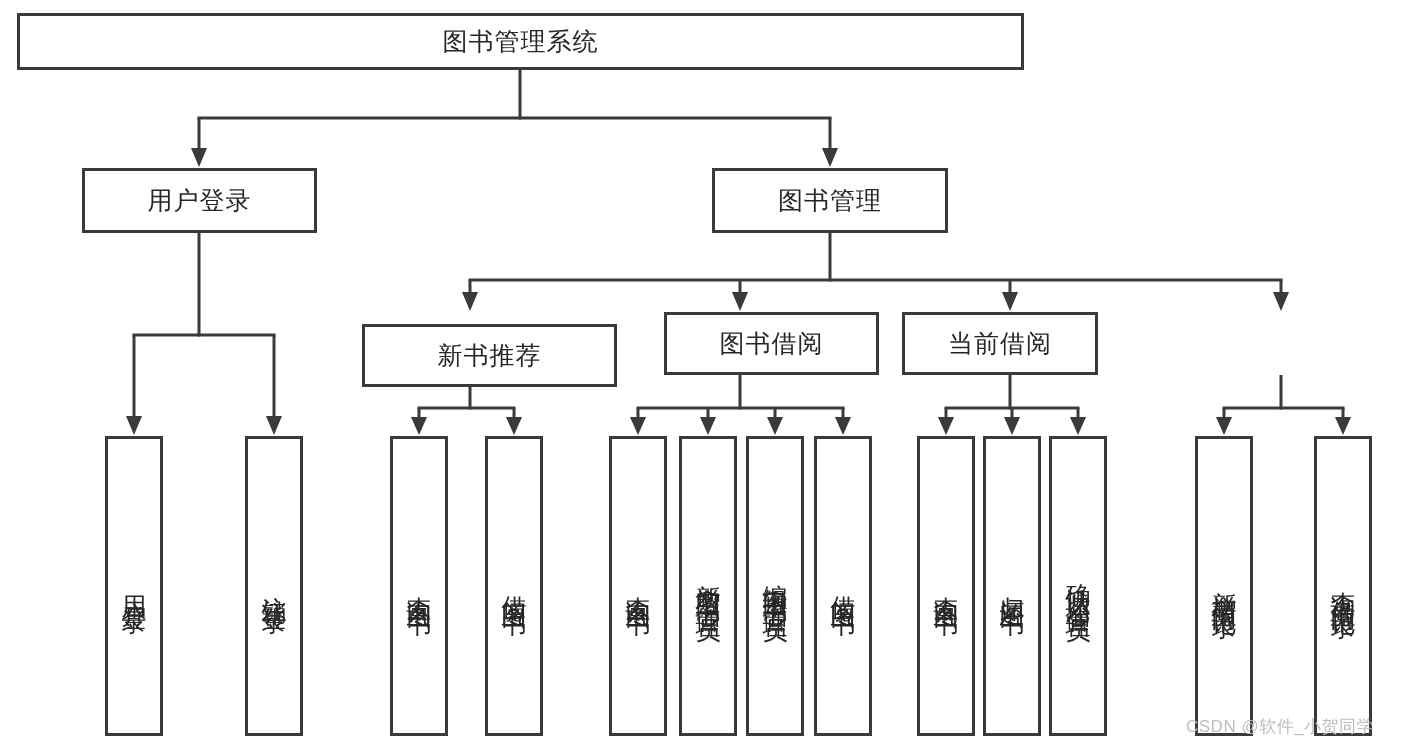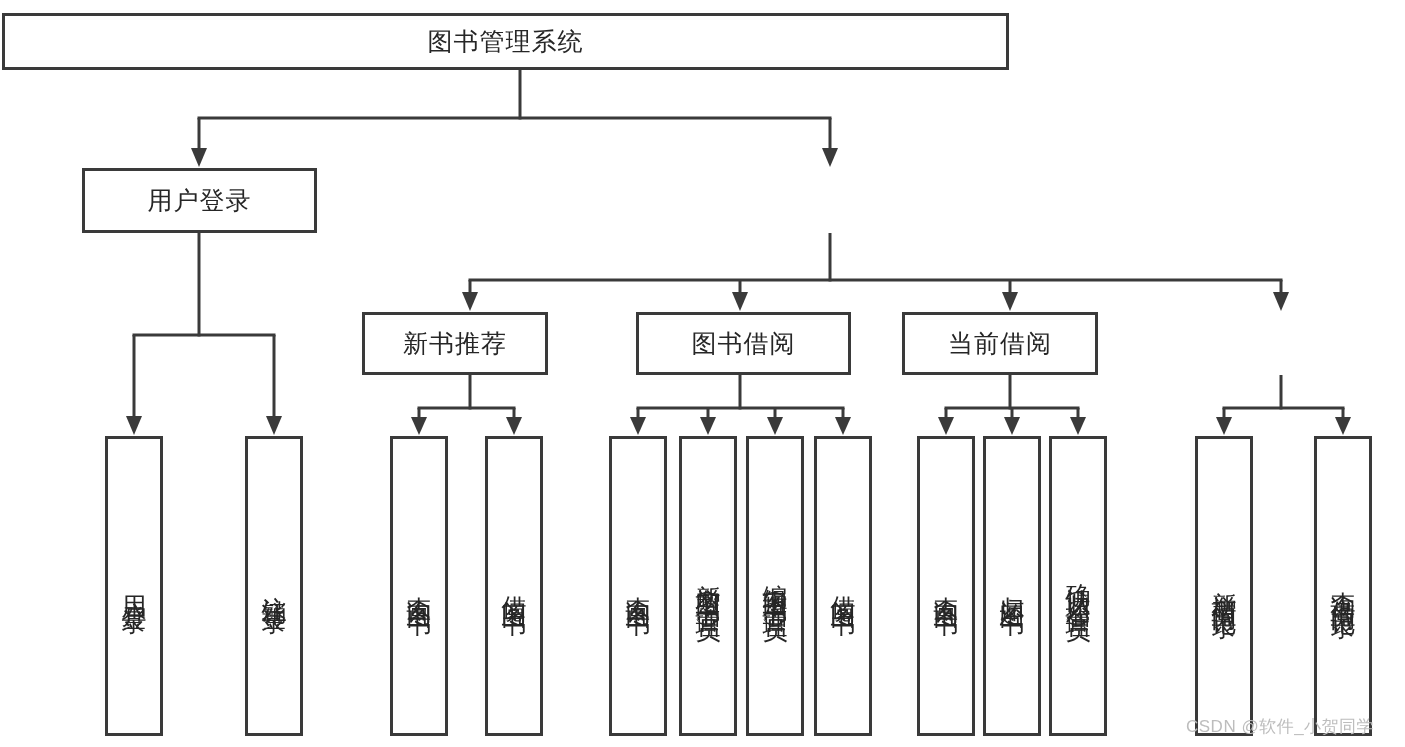--- a/index.html
+++ b/index.html
@@ -92,26 +92,27 @@
     <polygon points="1070,417 1086,417 1078,435"></polygon>
 
     <line x1="1281" y1="375" x2="1281" y2="409.5"></line>
     <line x1="1222.5" y1="408" x2="1344.5" y2="408"></line>
     <line x1="1224" y1="408" x2="1224" y2="423"></line>
     <polygon points="1216,417 1232,417 1224,435"></polygon>
     <line x1="1343" y1="408" x2="1343" y2="423"></line>
     <polygon points="1335,417 1351,417 1343,435"></polygon>
   </svg>
 
-  <div class="box" style="left:2px;top:13px;width:1007px;height:57px">图书管理系统</div>
+  <div class="box" style="left:17px;top:13px;width:1007px;height:57px">图书管理系统</div>
 
   <div class="box" style="left:82px;top:168px;width:235px;height:65px">用户登录</div>
+  <div class="box" style="left:712px;top:168px;width:236px;height:65px">图书管理</div>
 
-  <div class="box" style="left:362px;top:312px;width:186px;height:63px">新书推荐</div>
-  <div class="box" style="left:636px;top:312px;width:215px;height:63px">图书借阅</div>
+  <div class="box" style="left:362px;top:324px;width:255px;height:63px">新书推荐</div>
+  <div class="box" style="left:664px;top:312px;width:215px;height:63px">图书借阅</div>
   <div class="box" style="left:902px;top:312px;width:196px;height:63px">当前借阅</div>
 
   <div class="box vbox" style="left:105px;top:436px;width:58px;height:300px">
     <span>用户登录</span>
   </div>
   <div class="box vbox" style="left:245px;top:436px;width:58px;height:300px">
     <span>注销登录</span>
   </div>
 
   <div class="box vbox" style="left:390px;top:436px;width:58px;height:300px">

